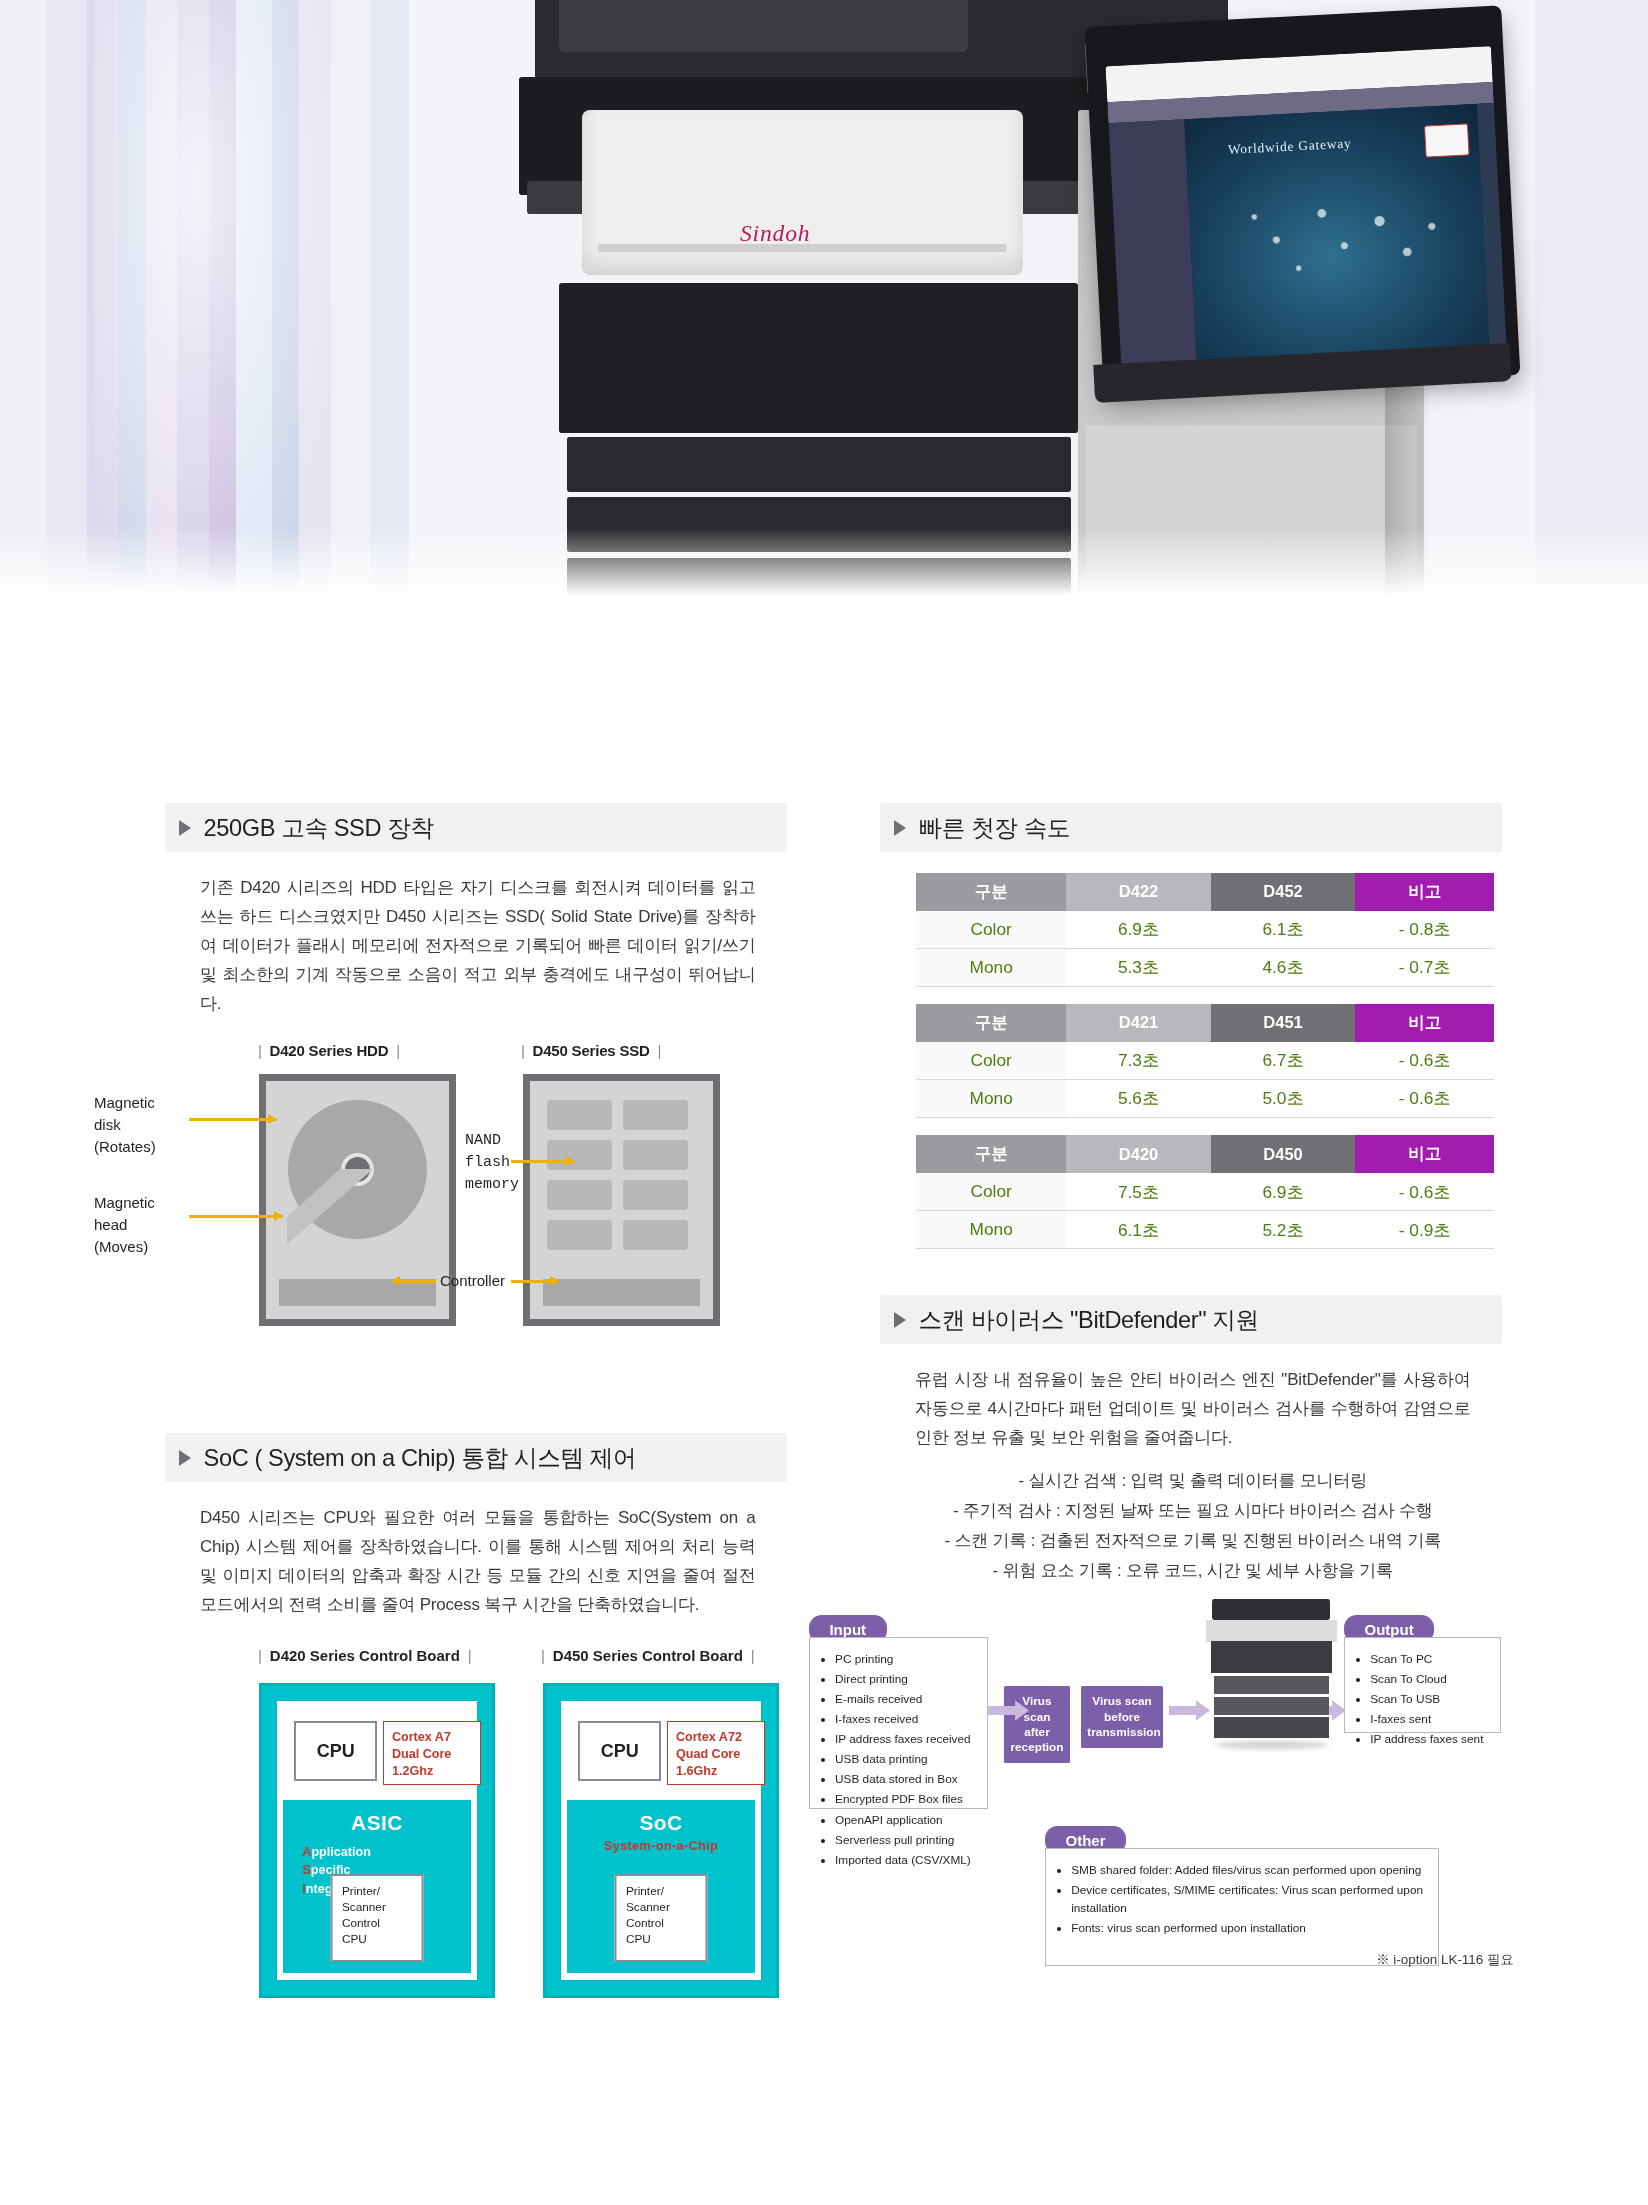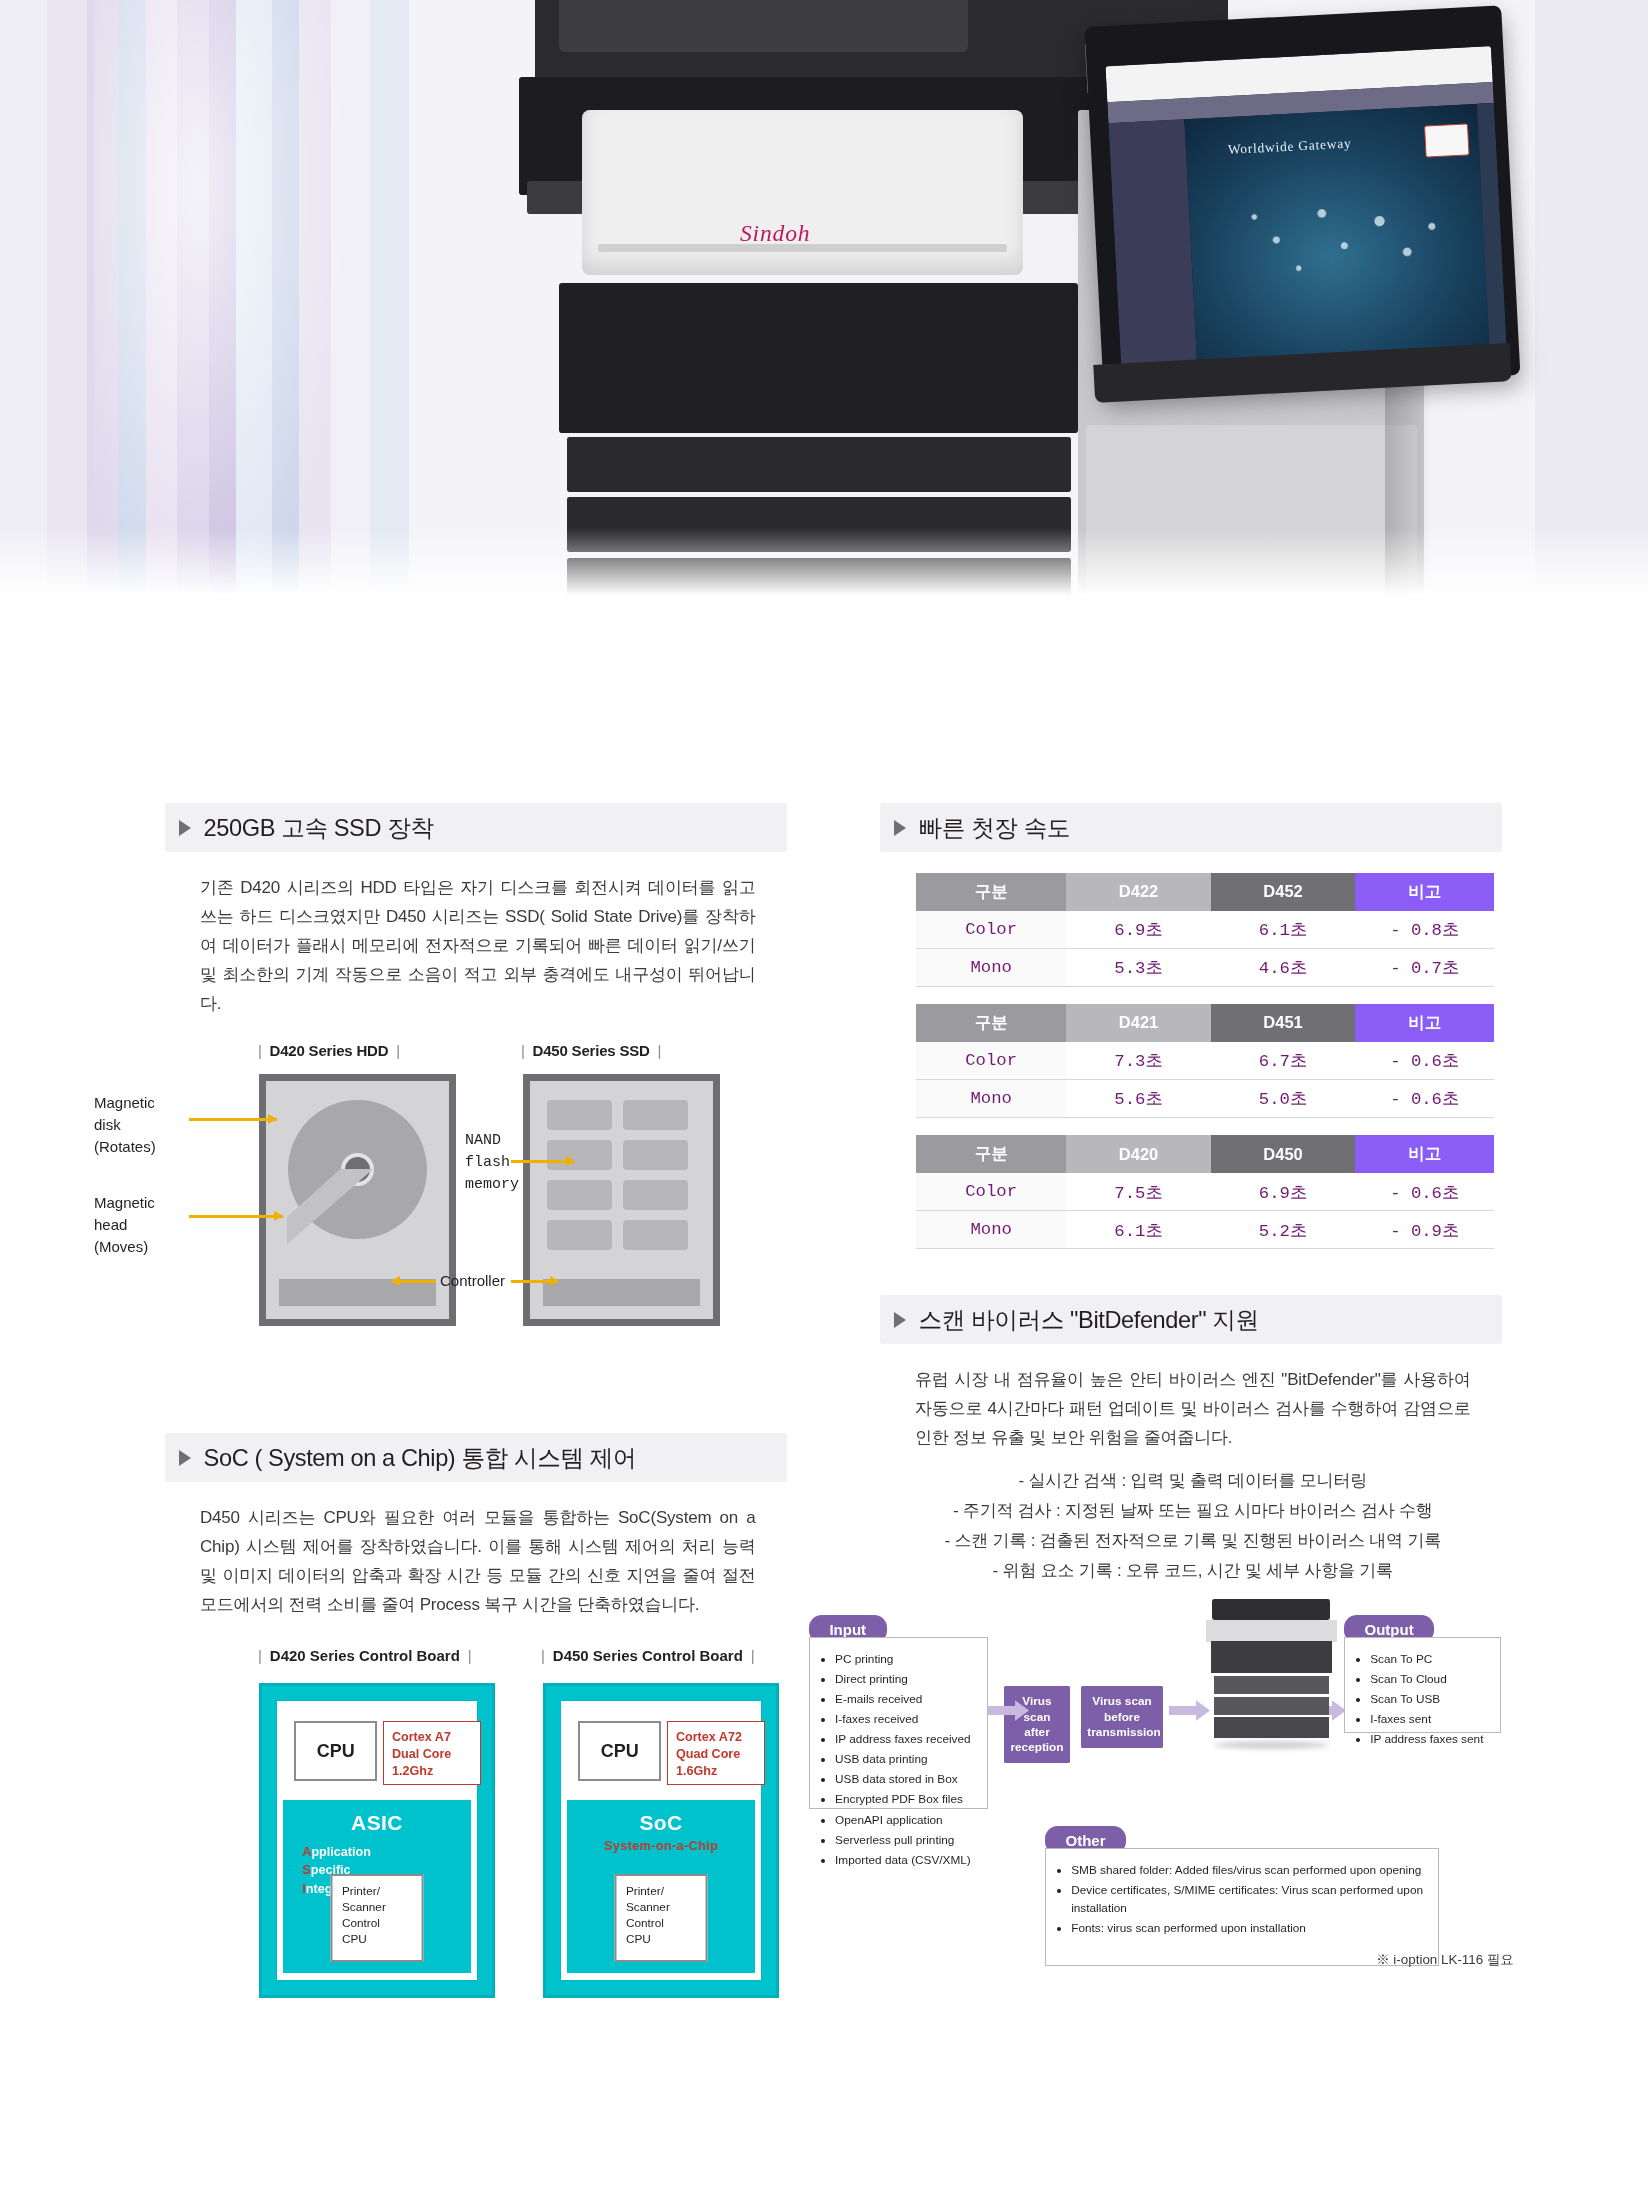--- a/index.html
+++ b/index.html
@@ -201,22 +201,22 @@
 
   
   .tbl { width:100%; border-collapse:separate; border-spacing:0 0; margin-bottom:17.3px; }
   .tbl th, .tbl td {
     height:38px; font-size:17.3px; text-align:center; vertical-align:middle;
   }
   .tbl thead th { color:#ffffff; font-weight:bold; font-size:16.5px; }
   .th-gubun { background:#9a9a9f; width:26%; }
   .th-a     { background:#b8b8bc; width:25%; }
   .th-b     { background:#6f6f74; width:25%; }
-  .th-remark{ background:#8b5cf6; width:24%; }
-  .tbl tbody td { background:#ffffff; border-bottom:0.8px solid #d8d8dc; color:#701a75;font-family:Liberation Mono, monospace; }
+  .th-remark{ background:#a21caf; width:24%; }
+  .tbl tbody td { background:#ffffff; border-bottom:0.8px solid #d8d8dc; color:#4d7c0f; }
   .tbl tbody tr td:first-child { background:#fafafa; }
   .hl { color:#00a3c4; }
 
   
   .flow { position:relative; height:315px; margin-top:22px; }
   .pill {
     position:absolute; background:#7c5fa8; color:#fff; font-size:15px; font-weight:bold;
     border-radius:12.6px; padding:5.5px 20.5px;
   }
   .fbox {

